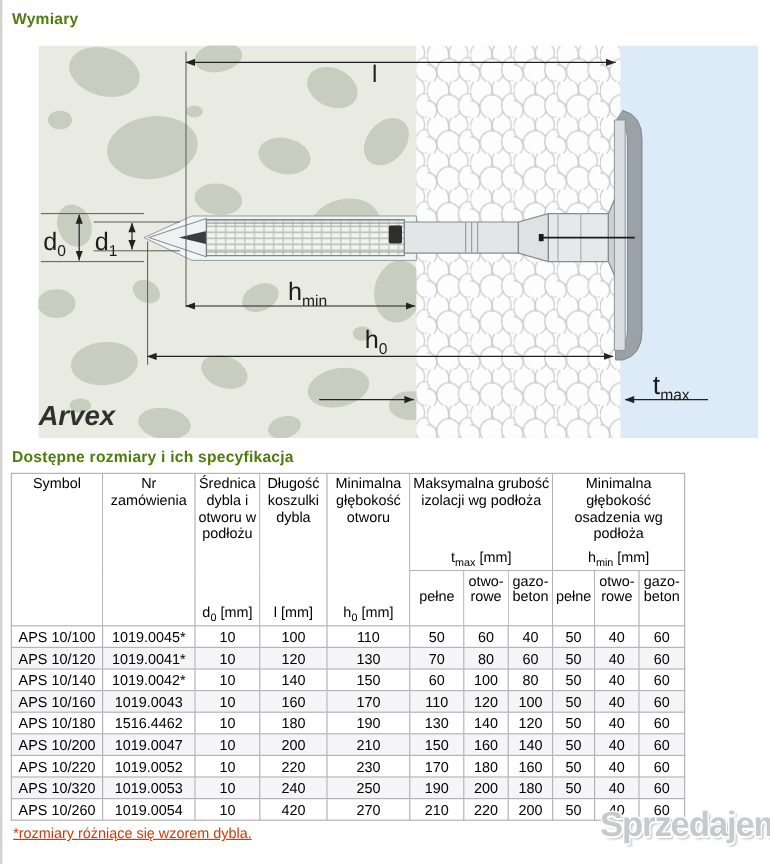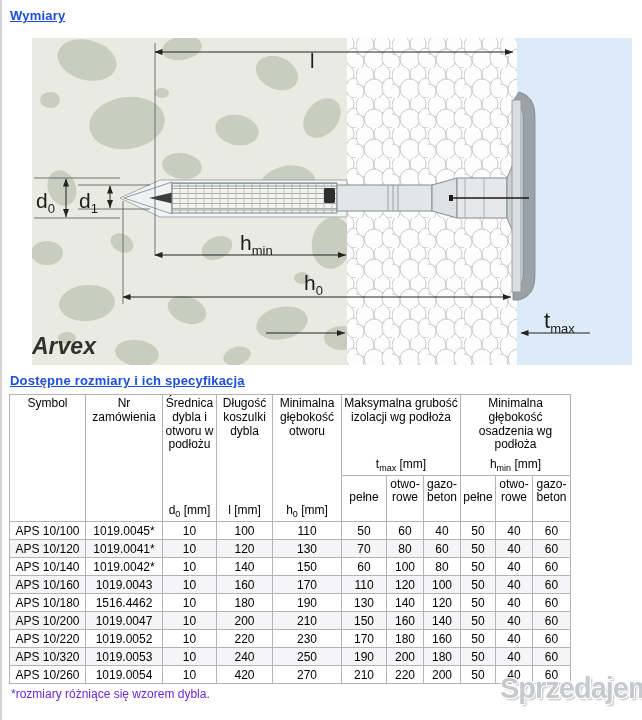--- a/index.html
+++ b/index.html
@@ -1,37 +1,37 @@
 <!DOCTYPE html>
 <html><head>
 <meta charset="utf-8">
 <style>
   * { margin:0; padding:0; box-sizing:border-box; }
   html,body { background:#fff; }
   body { font-family:"Liberation Sans", sans-serif; }
   #page { position:relative; width:642px; height:720px; background:#fff; overflow:hidden; border-left:2px solid #d4d4d4; }
-  .sec-title { position:absolute; left:8px; font-size:13px; font-weight:bold; color:#1d4ed8; letter-spacing:.2px;text-decoration:underline; }
+  .sec-title { position:absolute; left:8px; font-size:13px; font-weight:bold; color:#4d7c0f; letter-spacing:.2px; }
   #title-wymiary { top:8px; }
   #title-table { top:373px; }
   #diagram-wrap { position:absolute; left:30px; top:38px; width:600px; height:327px; }
   svg text { font-family:"Liberation Sans", sans-serif; fill:#1c1c1c; }
 
   
   #spec-table-wrap { position:absolute; left:7px; top:394px; }
   table { border-collapse:collapse; table-layout:fixed; width:561px; font-size:12px; color:#000000; }
   th, td { border:1px solid #b4b4b4; background:#fff; }
   thead th { font-weight:normal; vertical-align:top; text-align:center; padding:2px 1px; line-height:1.15; position:relative; }
   thead tr.r1 { height:81px; }
   thead tr.r2 { height:38px; }
   thead th.sub { vertical-align:bottom; white-space:pre-line; line-height:1.05; padding-bottom:18px; }
   .unit { position:absolute; bottom:1px; left:0; right:0; white-space:nowrap; }
   .unit sub { font-size:9px; }
   tbody td { height:18px; text-align:center; padding:0 2px; white-space:nowrap; overflow:hidden; }
   tbody tr:nth-child(even) td { background:#f5f5f7; }
-  #footnote { position:absolute; left:9px; top:687px; font-size:12px; color:#6d28d9; }
+  #footnote { position:absolute; left:9px; top:687px; font-size:12px; color:#c2410c;text-decoration:underline; }
 
   
   #sprzedajemy { position:absolute; left:498px; top:672px; z-index:5; white-space:nowrap; }
   #sprzedajemy .wm-text { font-size:29px; font-weight:bold; letter-spacing:-1px; color:#c6c9ce;
      text-shadow:-1px -1px 0 #fff, 1px -1px 0 #fff, -1px 1px 0 #fff, 1px 1px 0 #fff, 2px 2px 2px #bbb; }
 </style>
 </head>
 <body>
 
 <div id="page">

